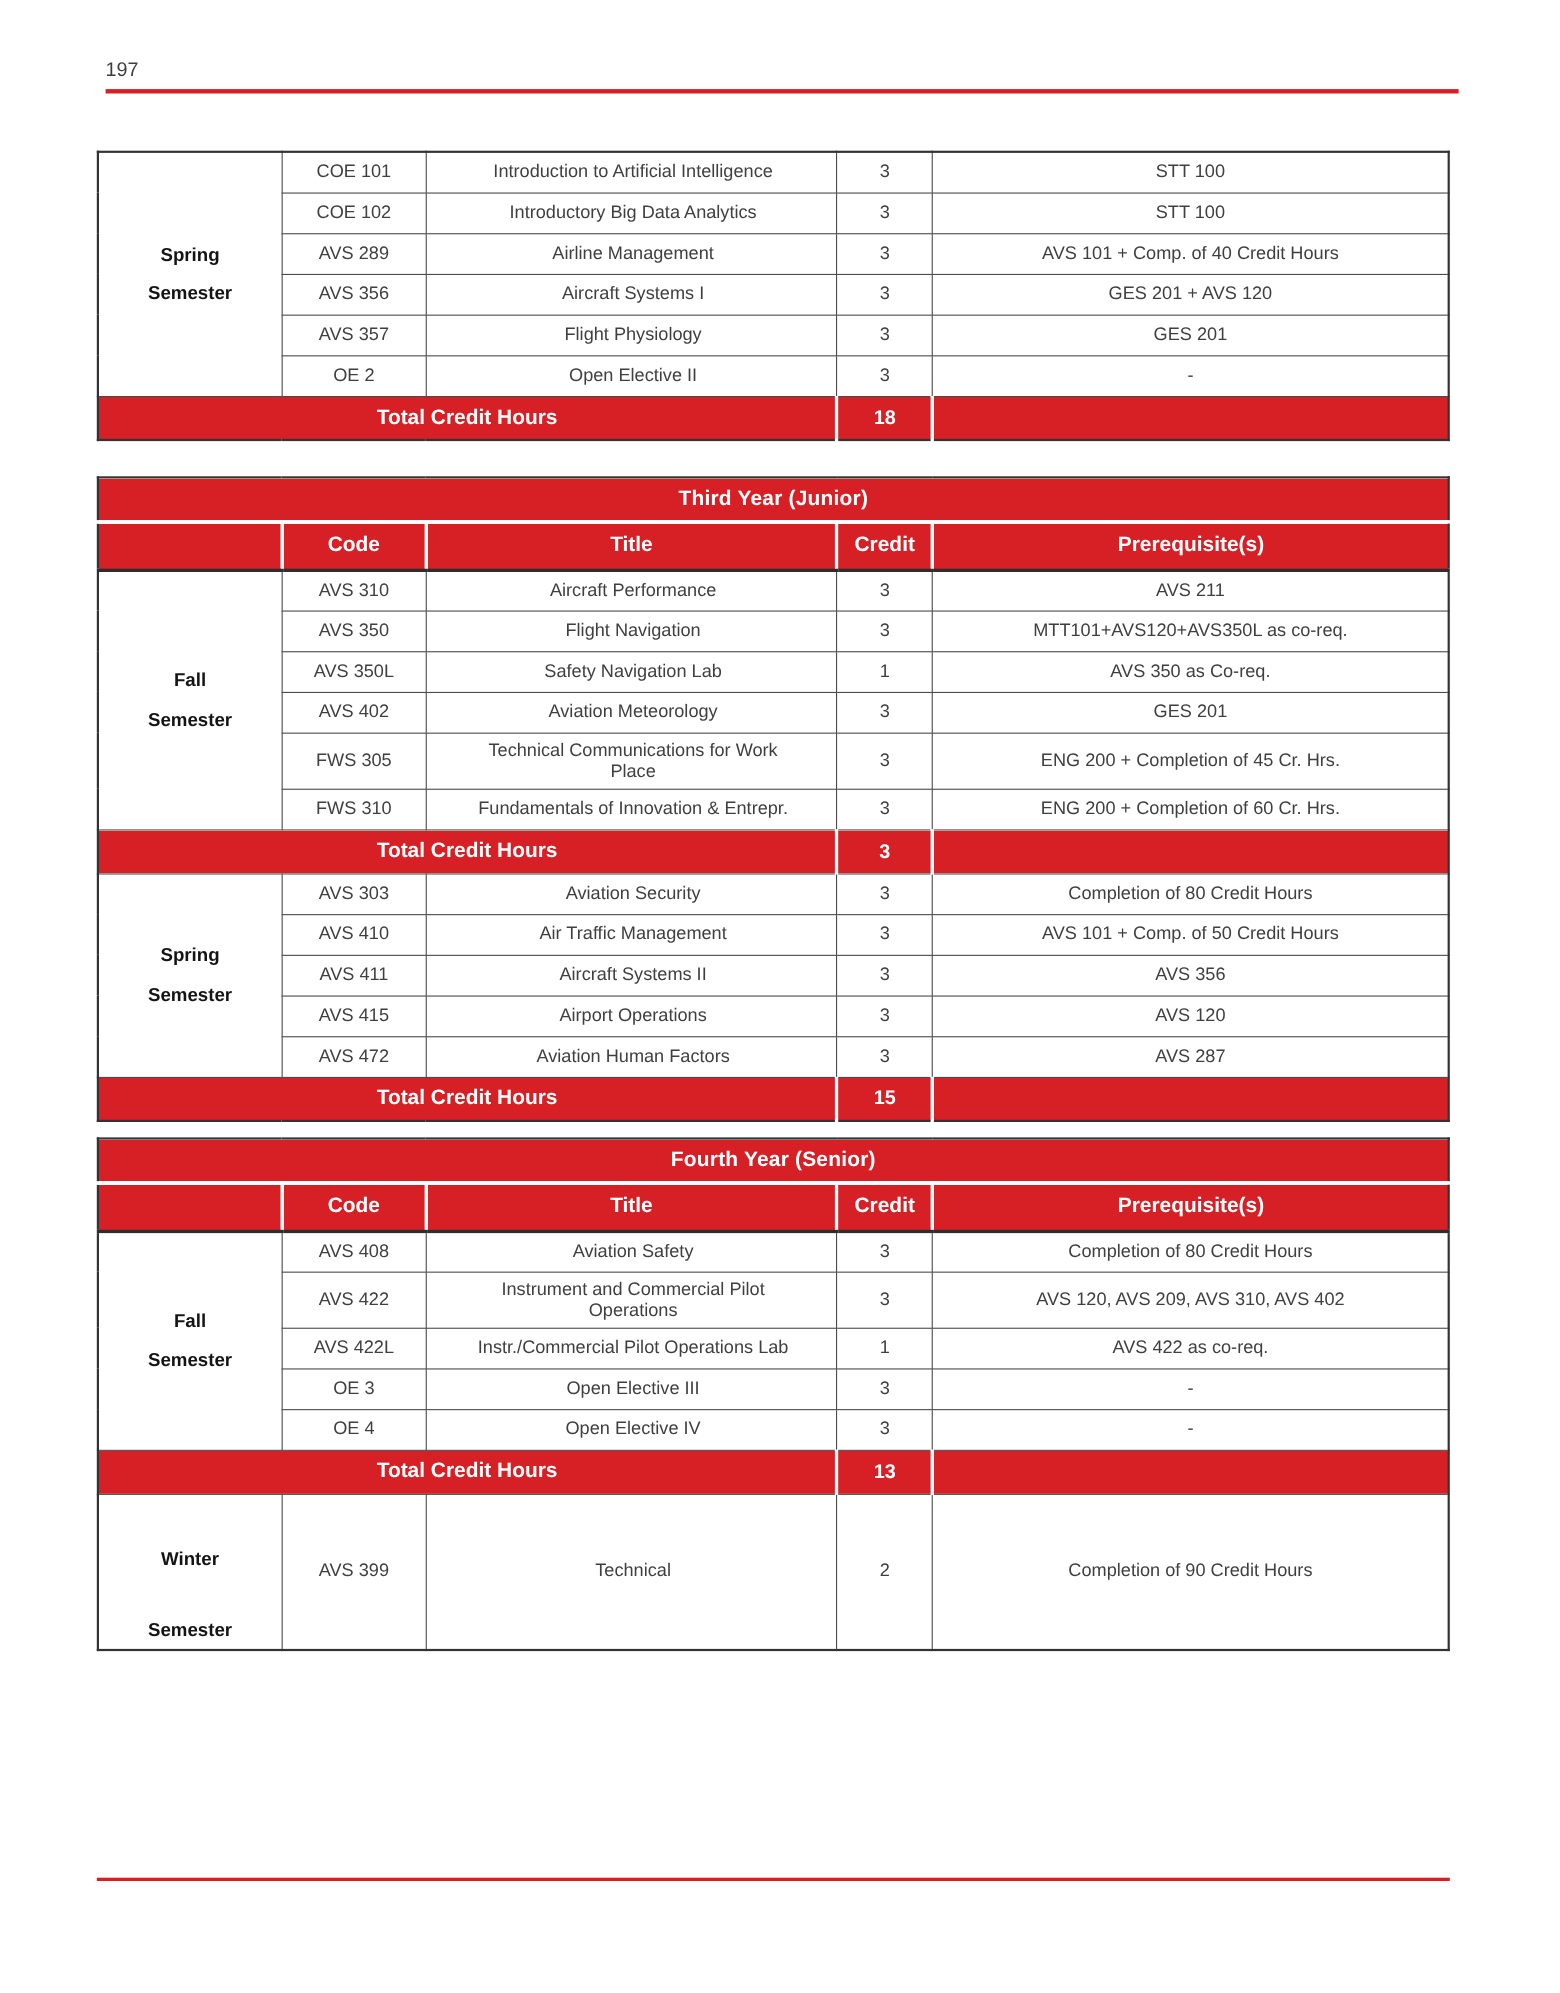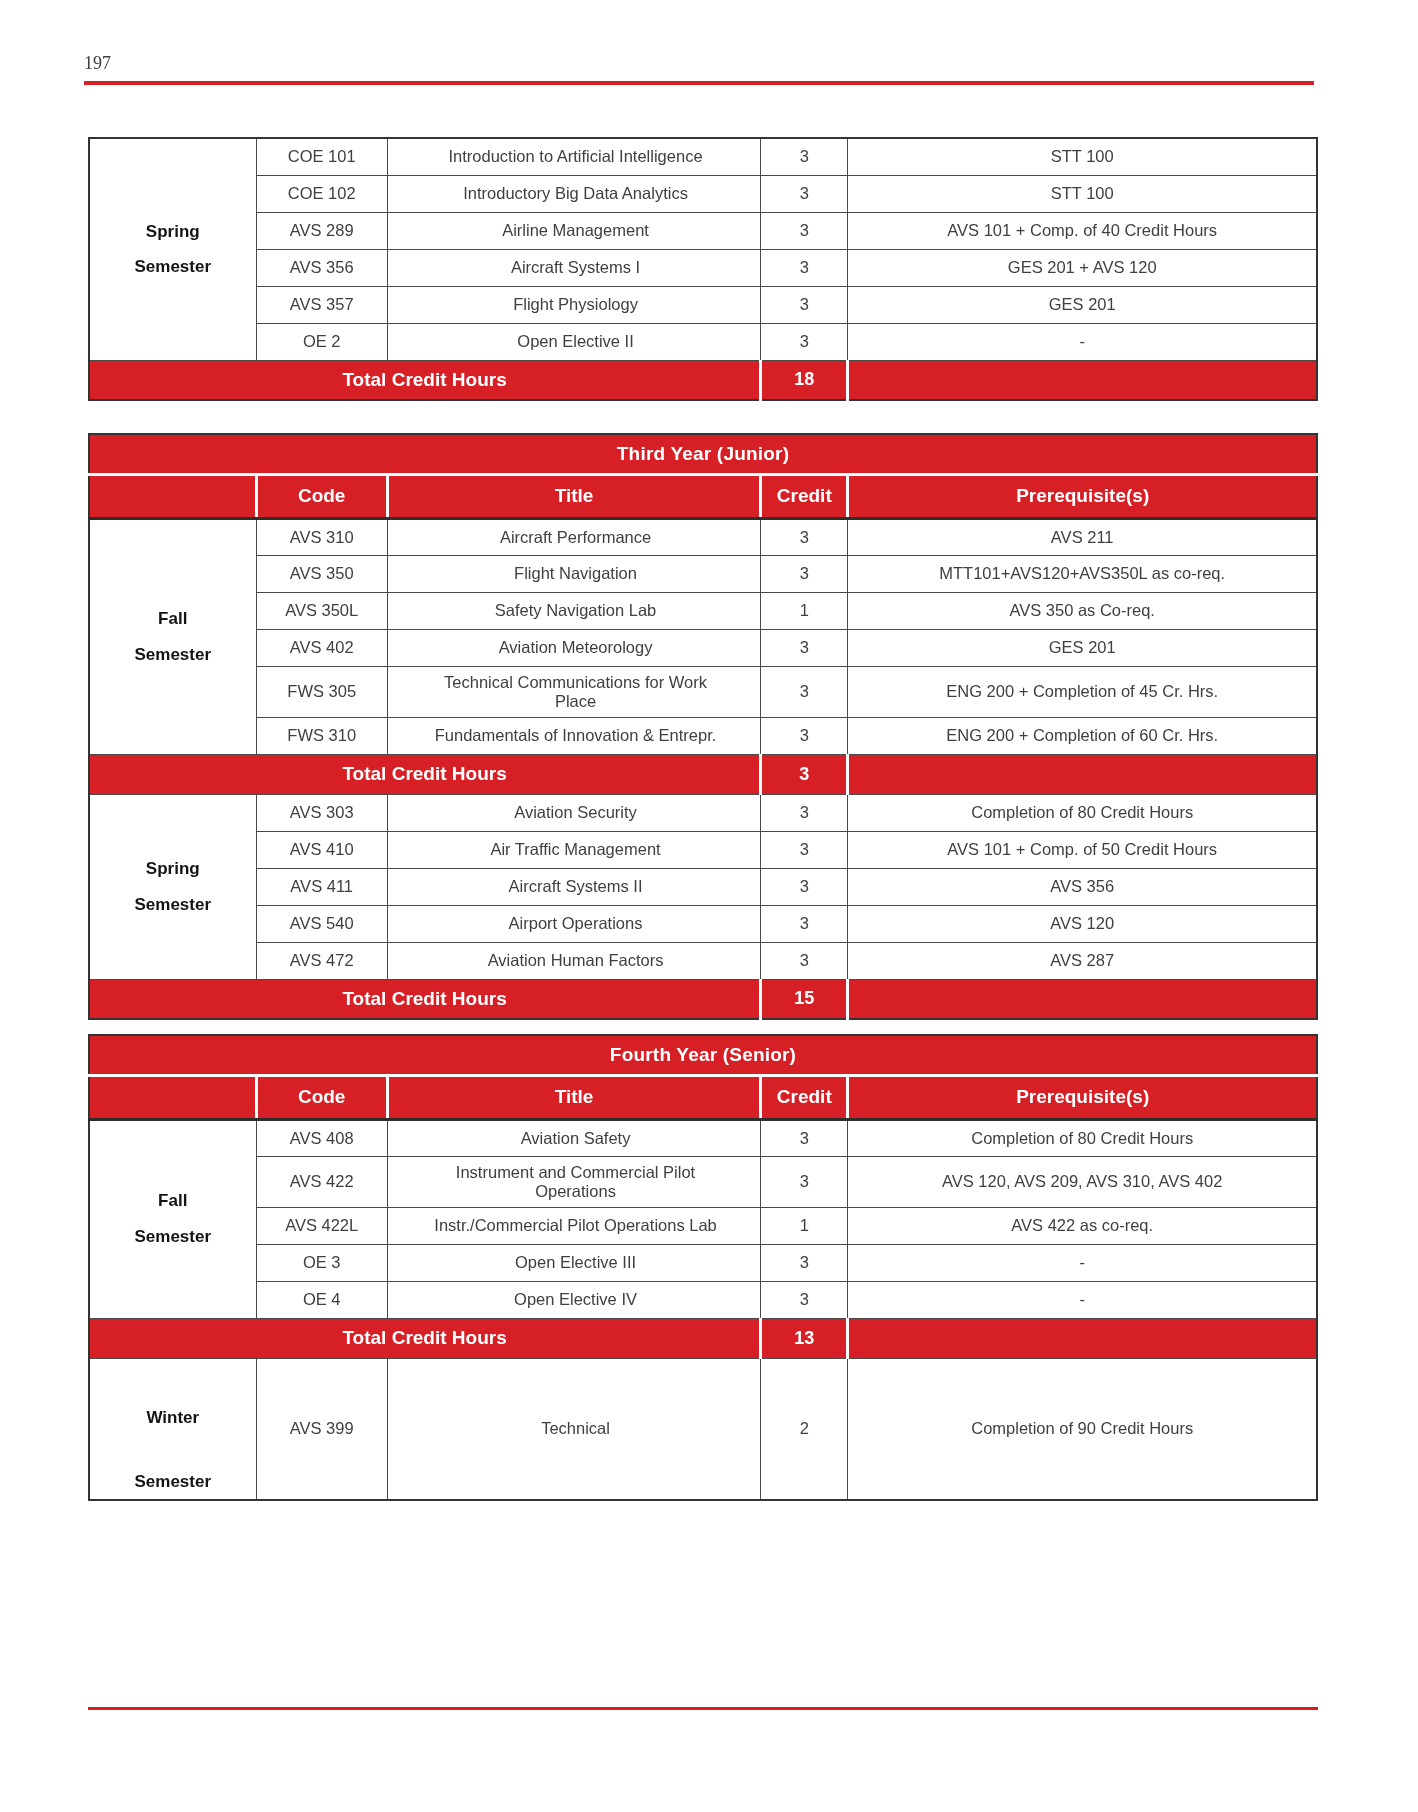--- a/index.html
+++ b/index.html
@@ -12,21 +12,21 @@
   * { box-sizing: border-box; }
   html, body { margin: 0; padding: 0; background: #ffffff; }
   .page {
     position: relative;
     width: 1418px;
     height: 1812px;
     background: #ffffff;
     font-family: "Liberation Sans", "DejaVu Sans", sans-serif;
     overflow: hidden;
   }
-  .page-header { position: absolute; top: 52px; left: 84px; width: 1230px; font-family: Liberation Serif, serif; }
+  .page-header { position: absolute; top: 52px; left: 96px; width: 1230px; }
   .page-number { font-size: 18px; color: #3d3d3d; line-height: 22px; }
   .header-rule { margin-top: 7px; height: 4px; background: var(--brand-red); }
 
   .tables-region { position: absolute; top: 137px; left: 88px; width: 1230px; }
 
   table.course-table {
     border-collapse: collapse;
     table-layout: fixed;
     width: 100%;
     border: 2px solid #333333;
@@ -216,21 +216,21 @@
             <td class="credit-cell">3</td>
             <td class="prereq-cell">AVS 101 + Comp. of 50 Credit Hours</td>
           </tr>
           <tr>
             <td class="code-cell">AVS 411</td>
             <td class="title-cell">Aircraft Systems II</td>
             <td class="credit-cell">3</td>
             <td class="prereq-cell">AVS 356</td>
           </tr>
           <tr>
-            <td class="code-cell">AVS 540</td>
+            <td class="code-cell">AVS 415</td>
             <td class="title-cell">Airport Operations</td>
             <td class="credit-cell">3</td>
             <td class="prereq-cell">AVS 120</td>
           </tr>
           <tr>
             <td class="code-cell">AVS 472</td>
             <td class="title-cell">Aviation Human Factors</td>
             <td class="credit-cell">3</td>
             <td class="prereq-cell">AVS 287</td>
           </tr>

